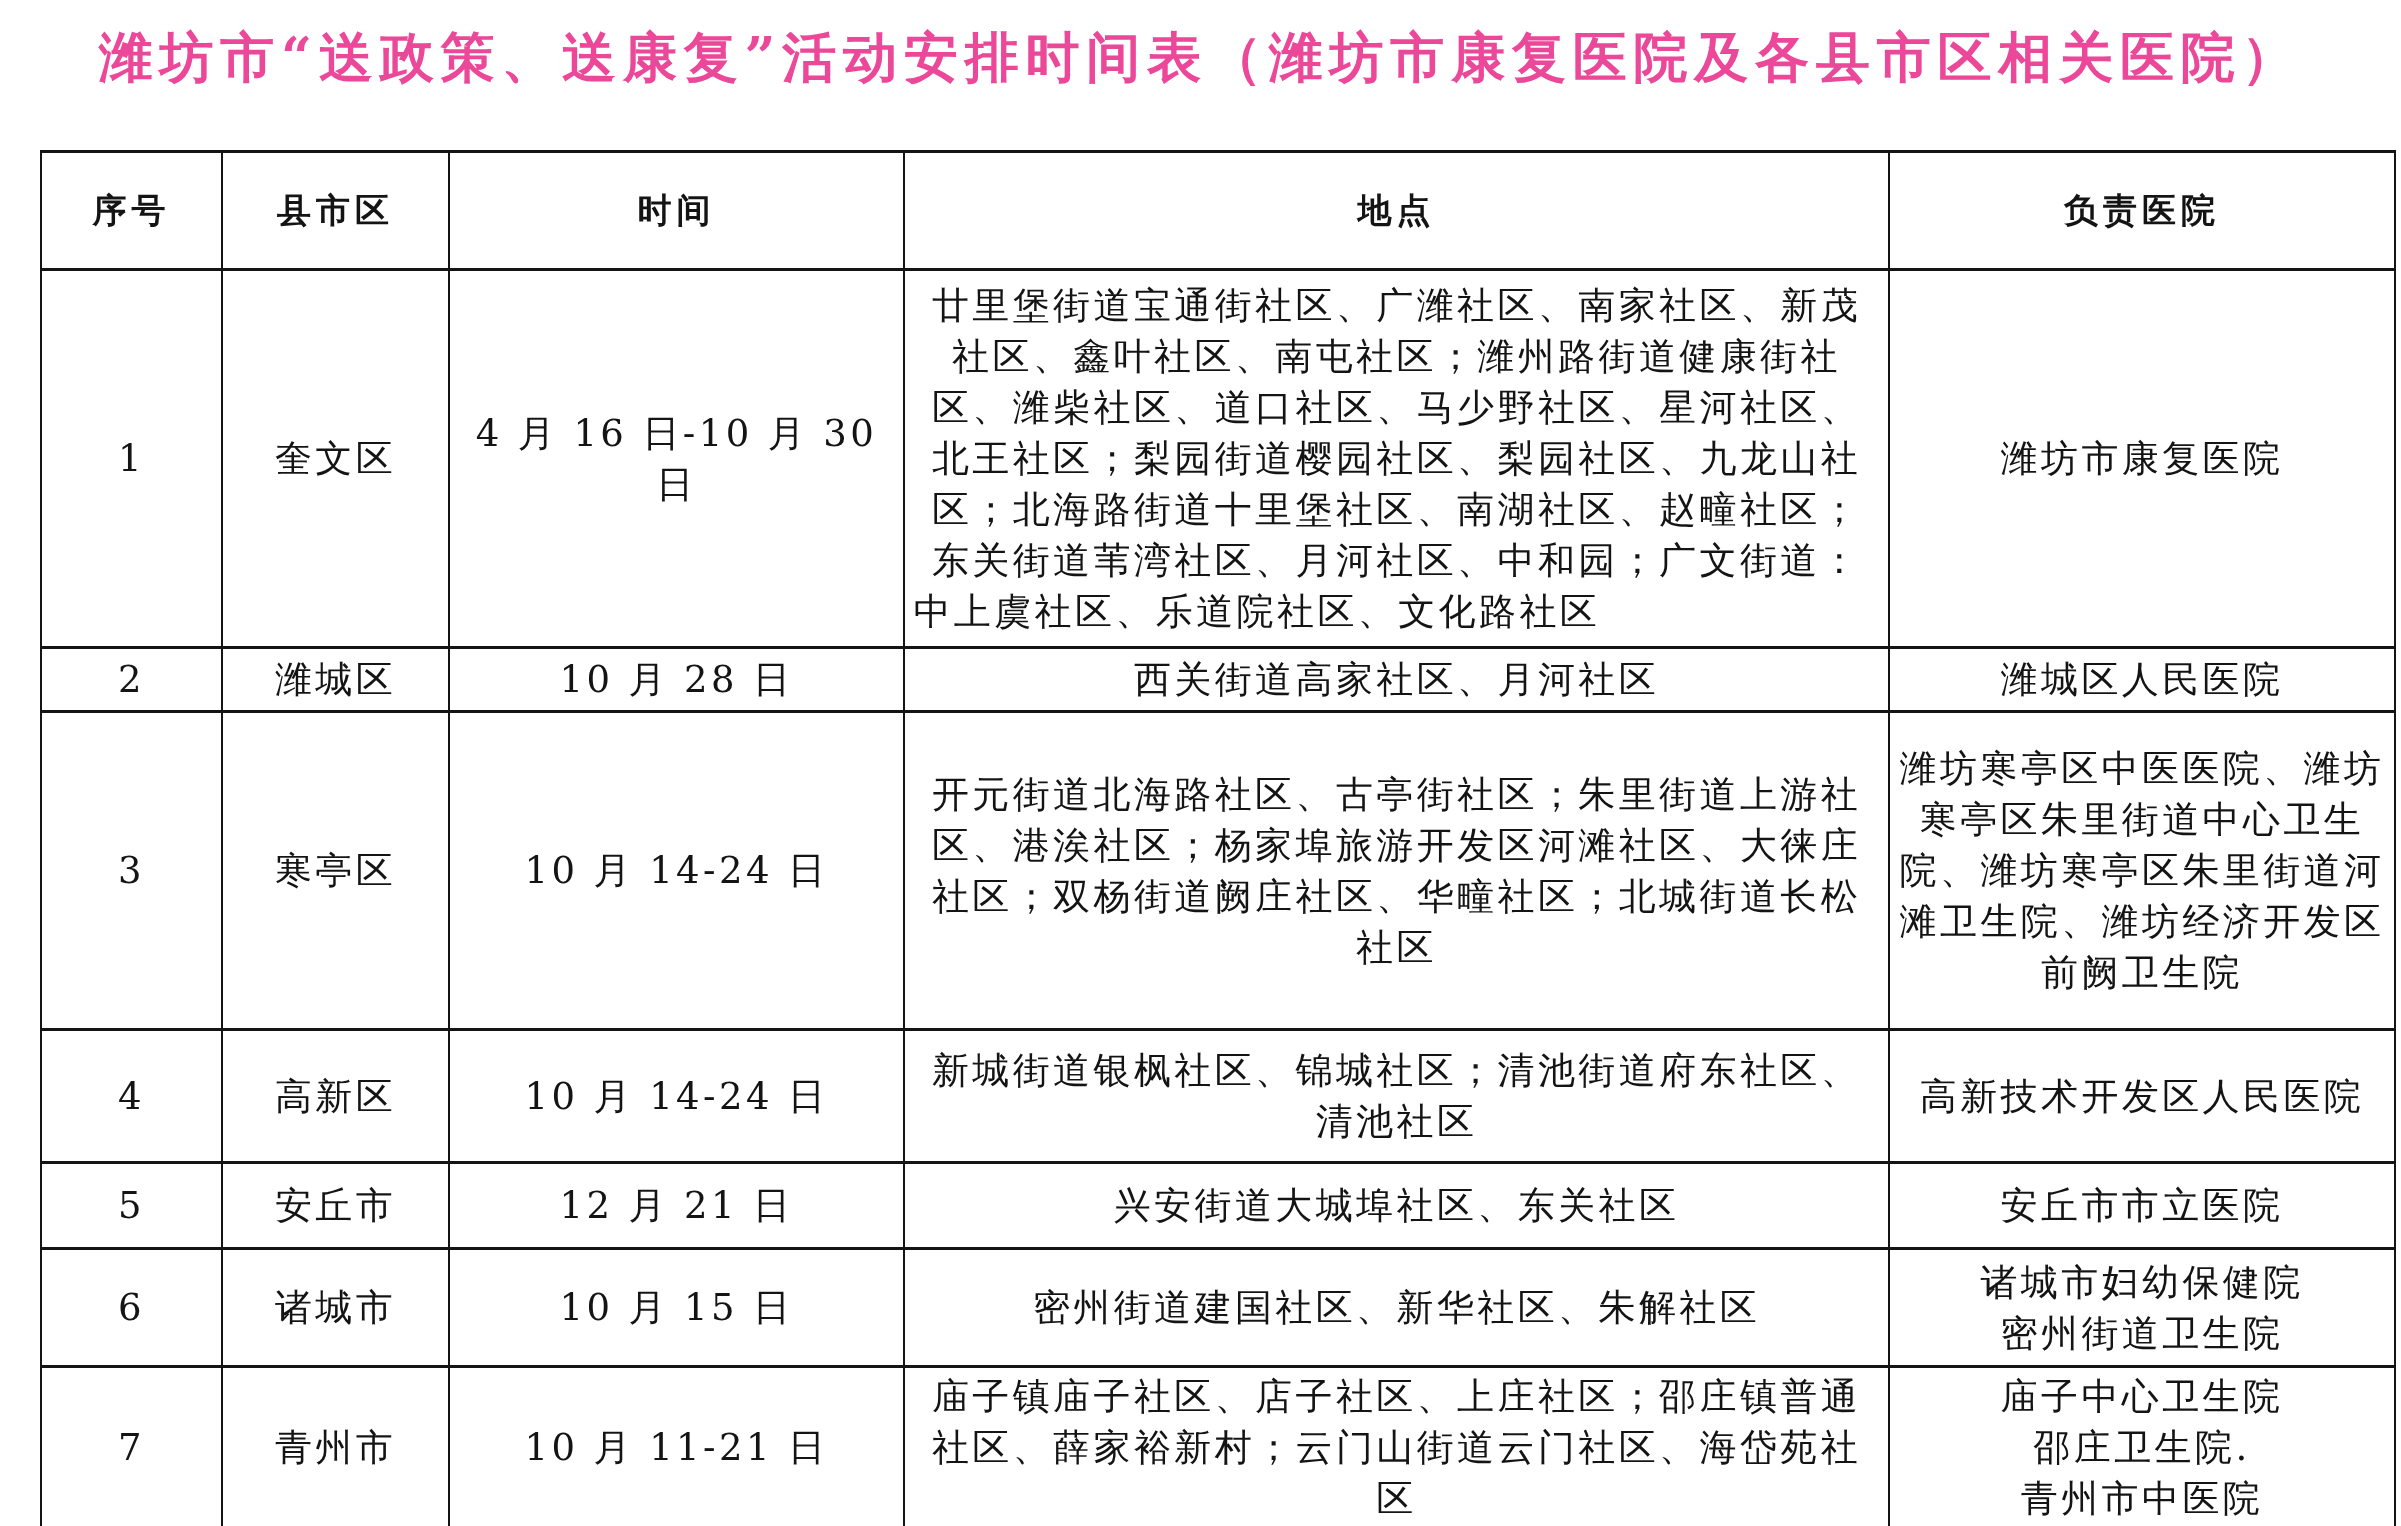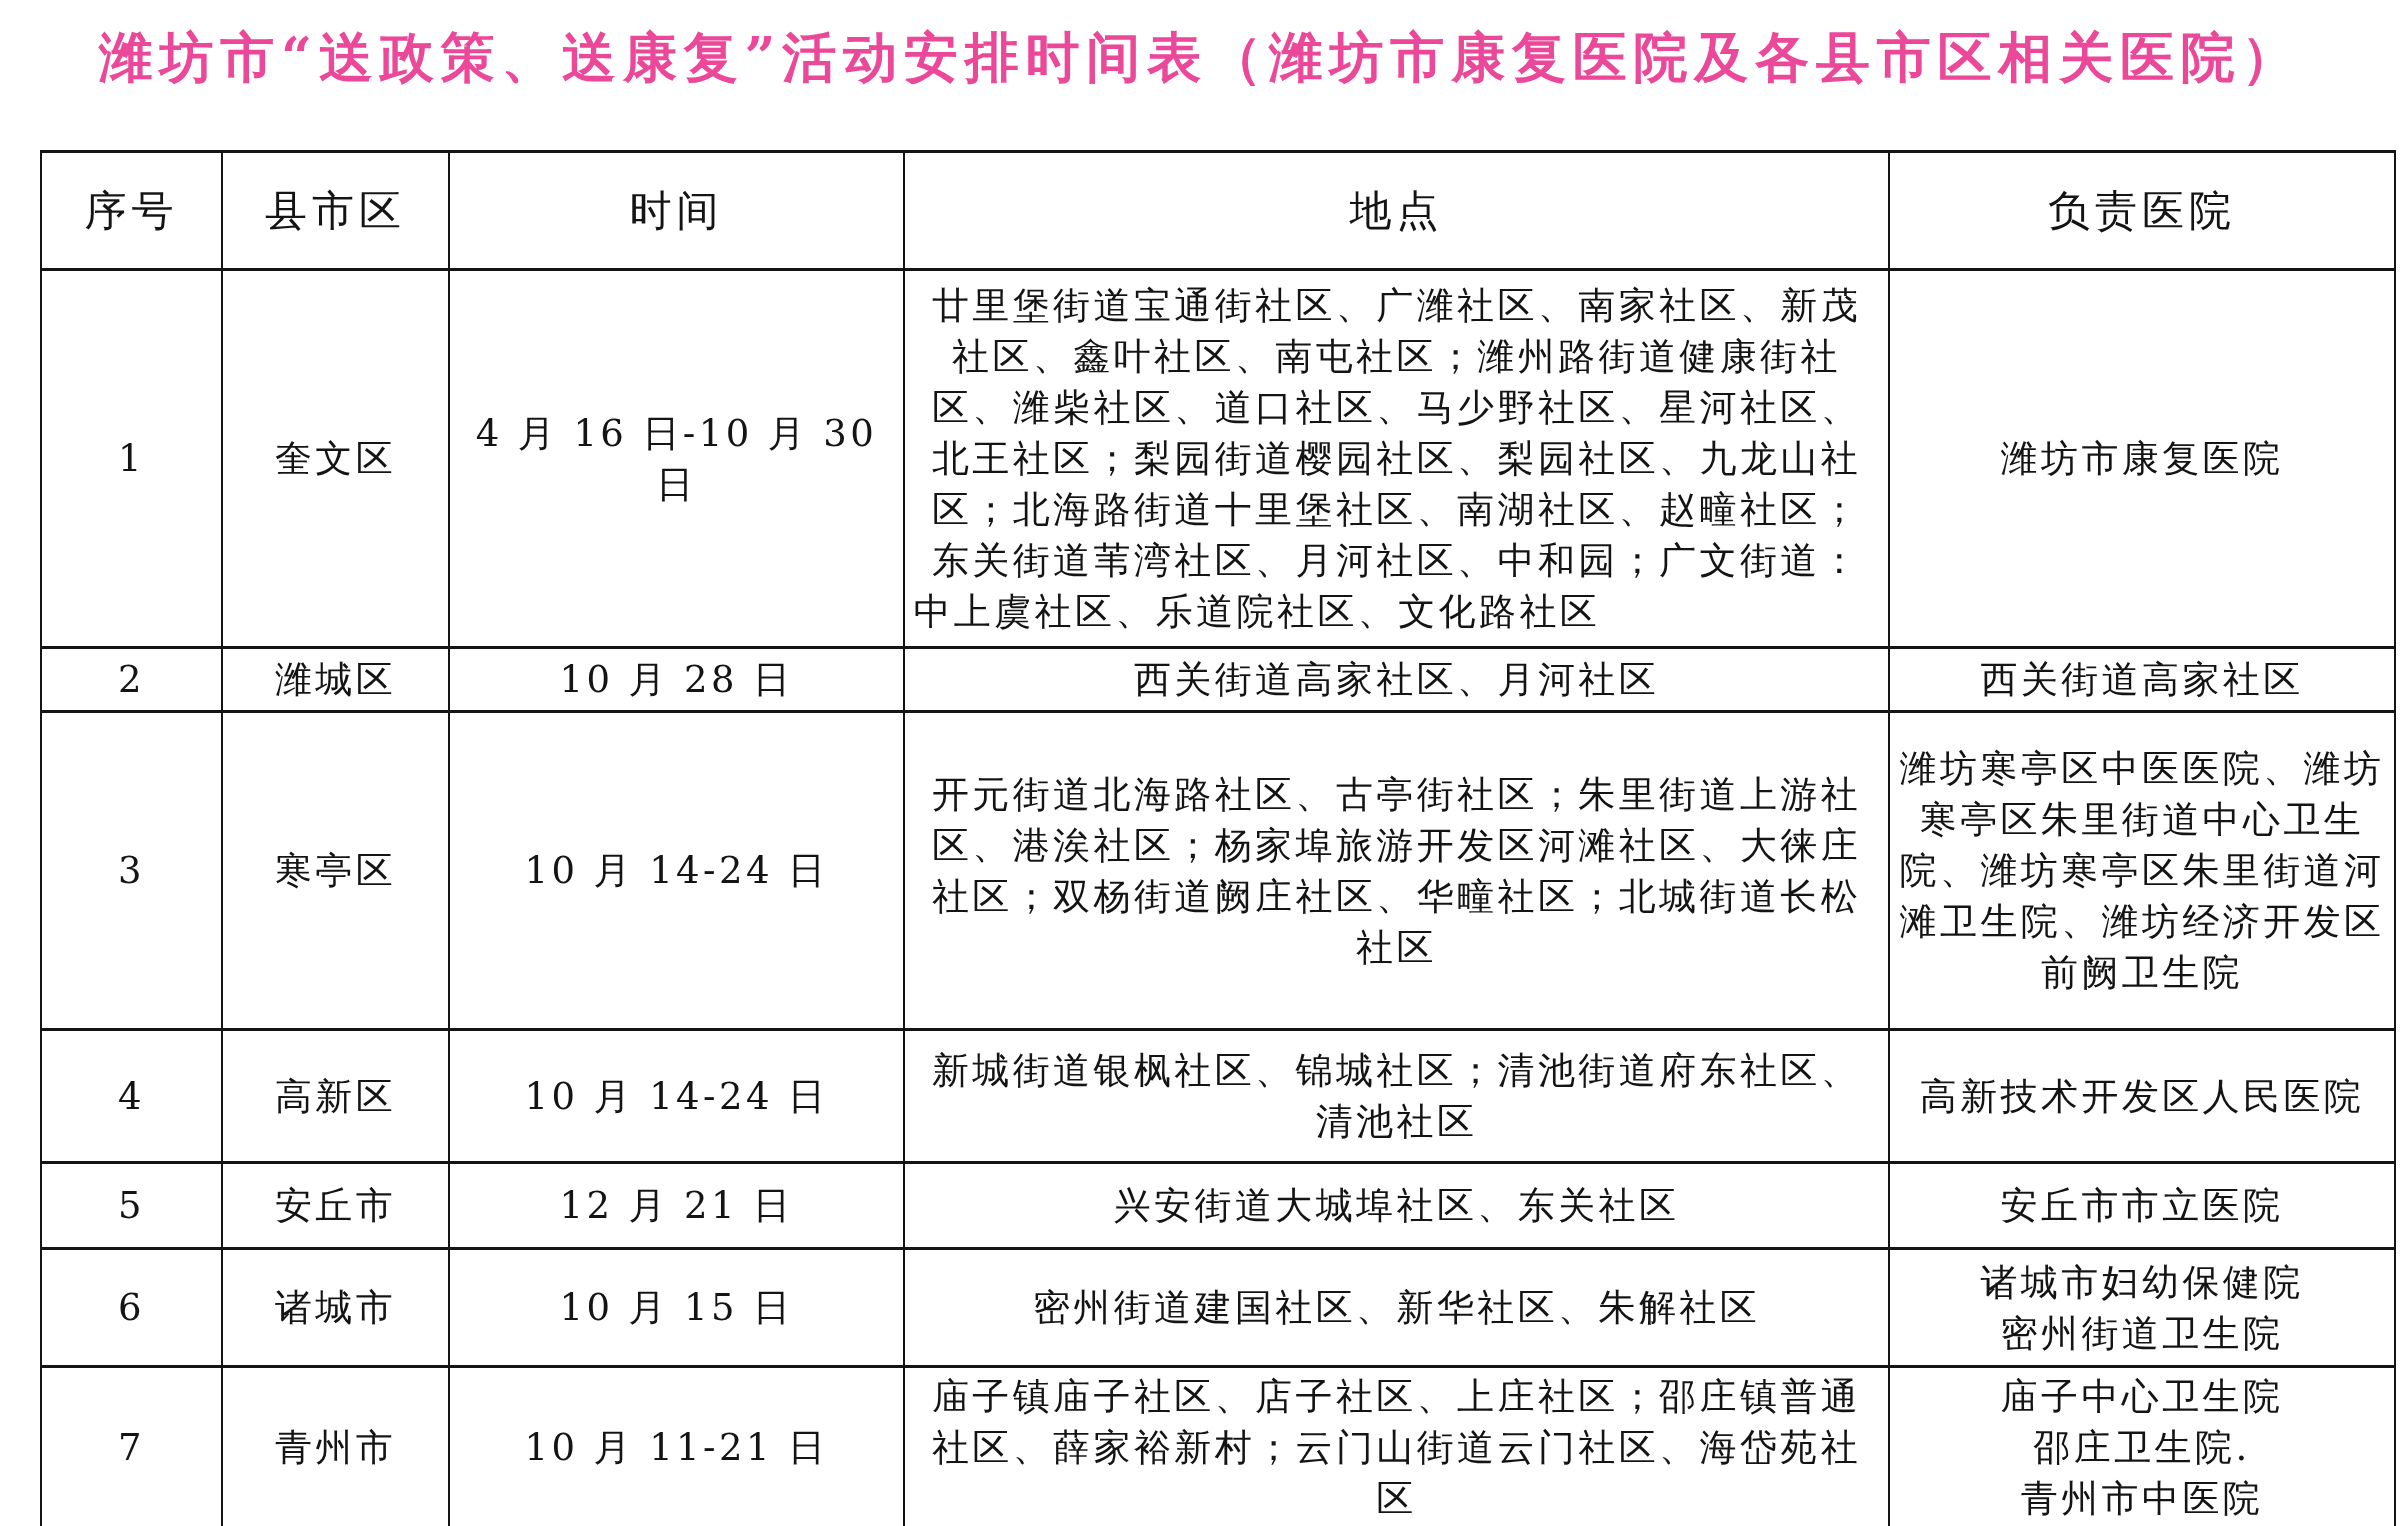--- a/index.html
+++ b/index.html
@@ -47,22 +47,22 @@
     vertical-align: middle;
     padding: 3.4px 8.4px;
     font-size: 37px;
     line-height: 51px;
     letter-spacing: 3.4px;
     text-align: center;
     color: #141414;
     overflow: hidden;
   }
   table.sched th {
-    font-size: 42px;
-    font-weight: normal;
+    font-size: 34px;
+    font-weight: bold;
     letter-spacing: 5px;
   }
   td.loc-justify {
     text-align: justify;
     text-align-last: left;
   }
   td.hospital {
     white-space: pre-line;
     padding: 3.4px 15px;
     margin-left: 48px;
@@ -111,21 +111,21 @@
         <td class="time">4 月 16 日-10 月 30 日</td>
         <td class="loc-justify">廿里堡街道宝通街社区、广潍社区、南家社区、新茂社区、鑫叶社区、南屯社区；潍州路街道健康街社区、潍柴社区、道口社区、马少野社区、星河社区、北王社区；梨园街道樱园社区、梨园社区、九龙山社区；北海路街道十里堡社区、南湖社区、赵疃社区；东关街道苇湾社区、月河社区、中和园；广文街道：中上虞社区、乐道院社区、文化路社区</td>
         <td class="hospital">潍坊市康复医院</td>
       </tr>
 
       <tr class="r2">
         <td class="seq">2</td>
         <td class="district">潍城区</td>
         <td class="time">10 月 28 日</td>
         <td>西关街道高家社区、月河社区</td>
-        <td class="hospital">西关街道高家社区</td>
+        <td class="hospital">潍城区人民医院</td>
       </tr>
 
       <tr class="r3">
         <td class="seq">3</td>
         <td class="district">寒亭区</td>
         <td class="time">10 月 14-24 日</td>
         <td>开元街道北海路社区、古亭街社区；朱里街道上游社区、港涘社区；杨家埠旅游开发区河滩社区、大徕庄社区；双杨街道阙庄社区、华疃社区；北城街道长松社区</td>
         <td class="hospital">潍坊寒亭区中医医院、潍坊寒亭区朱里街道中心卫生院、潍坊寒亭区朱里街道河滩卫生院、潍坊经济开发区前阙卫生院</td>
       </tr>
 

